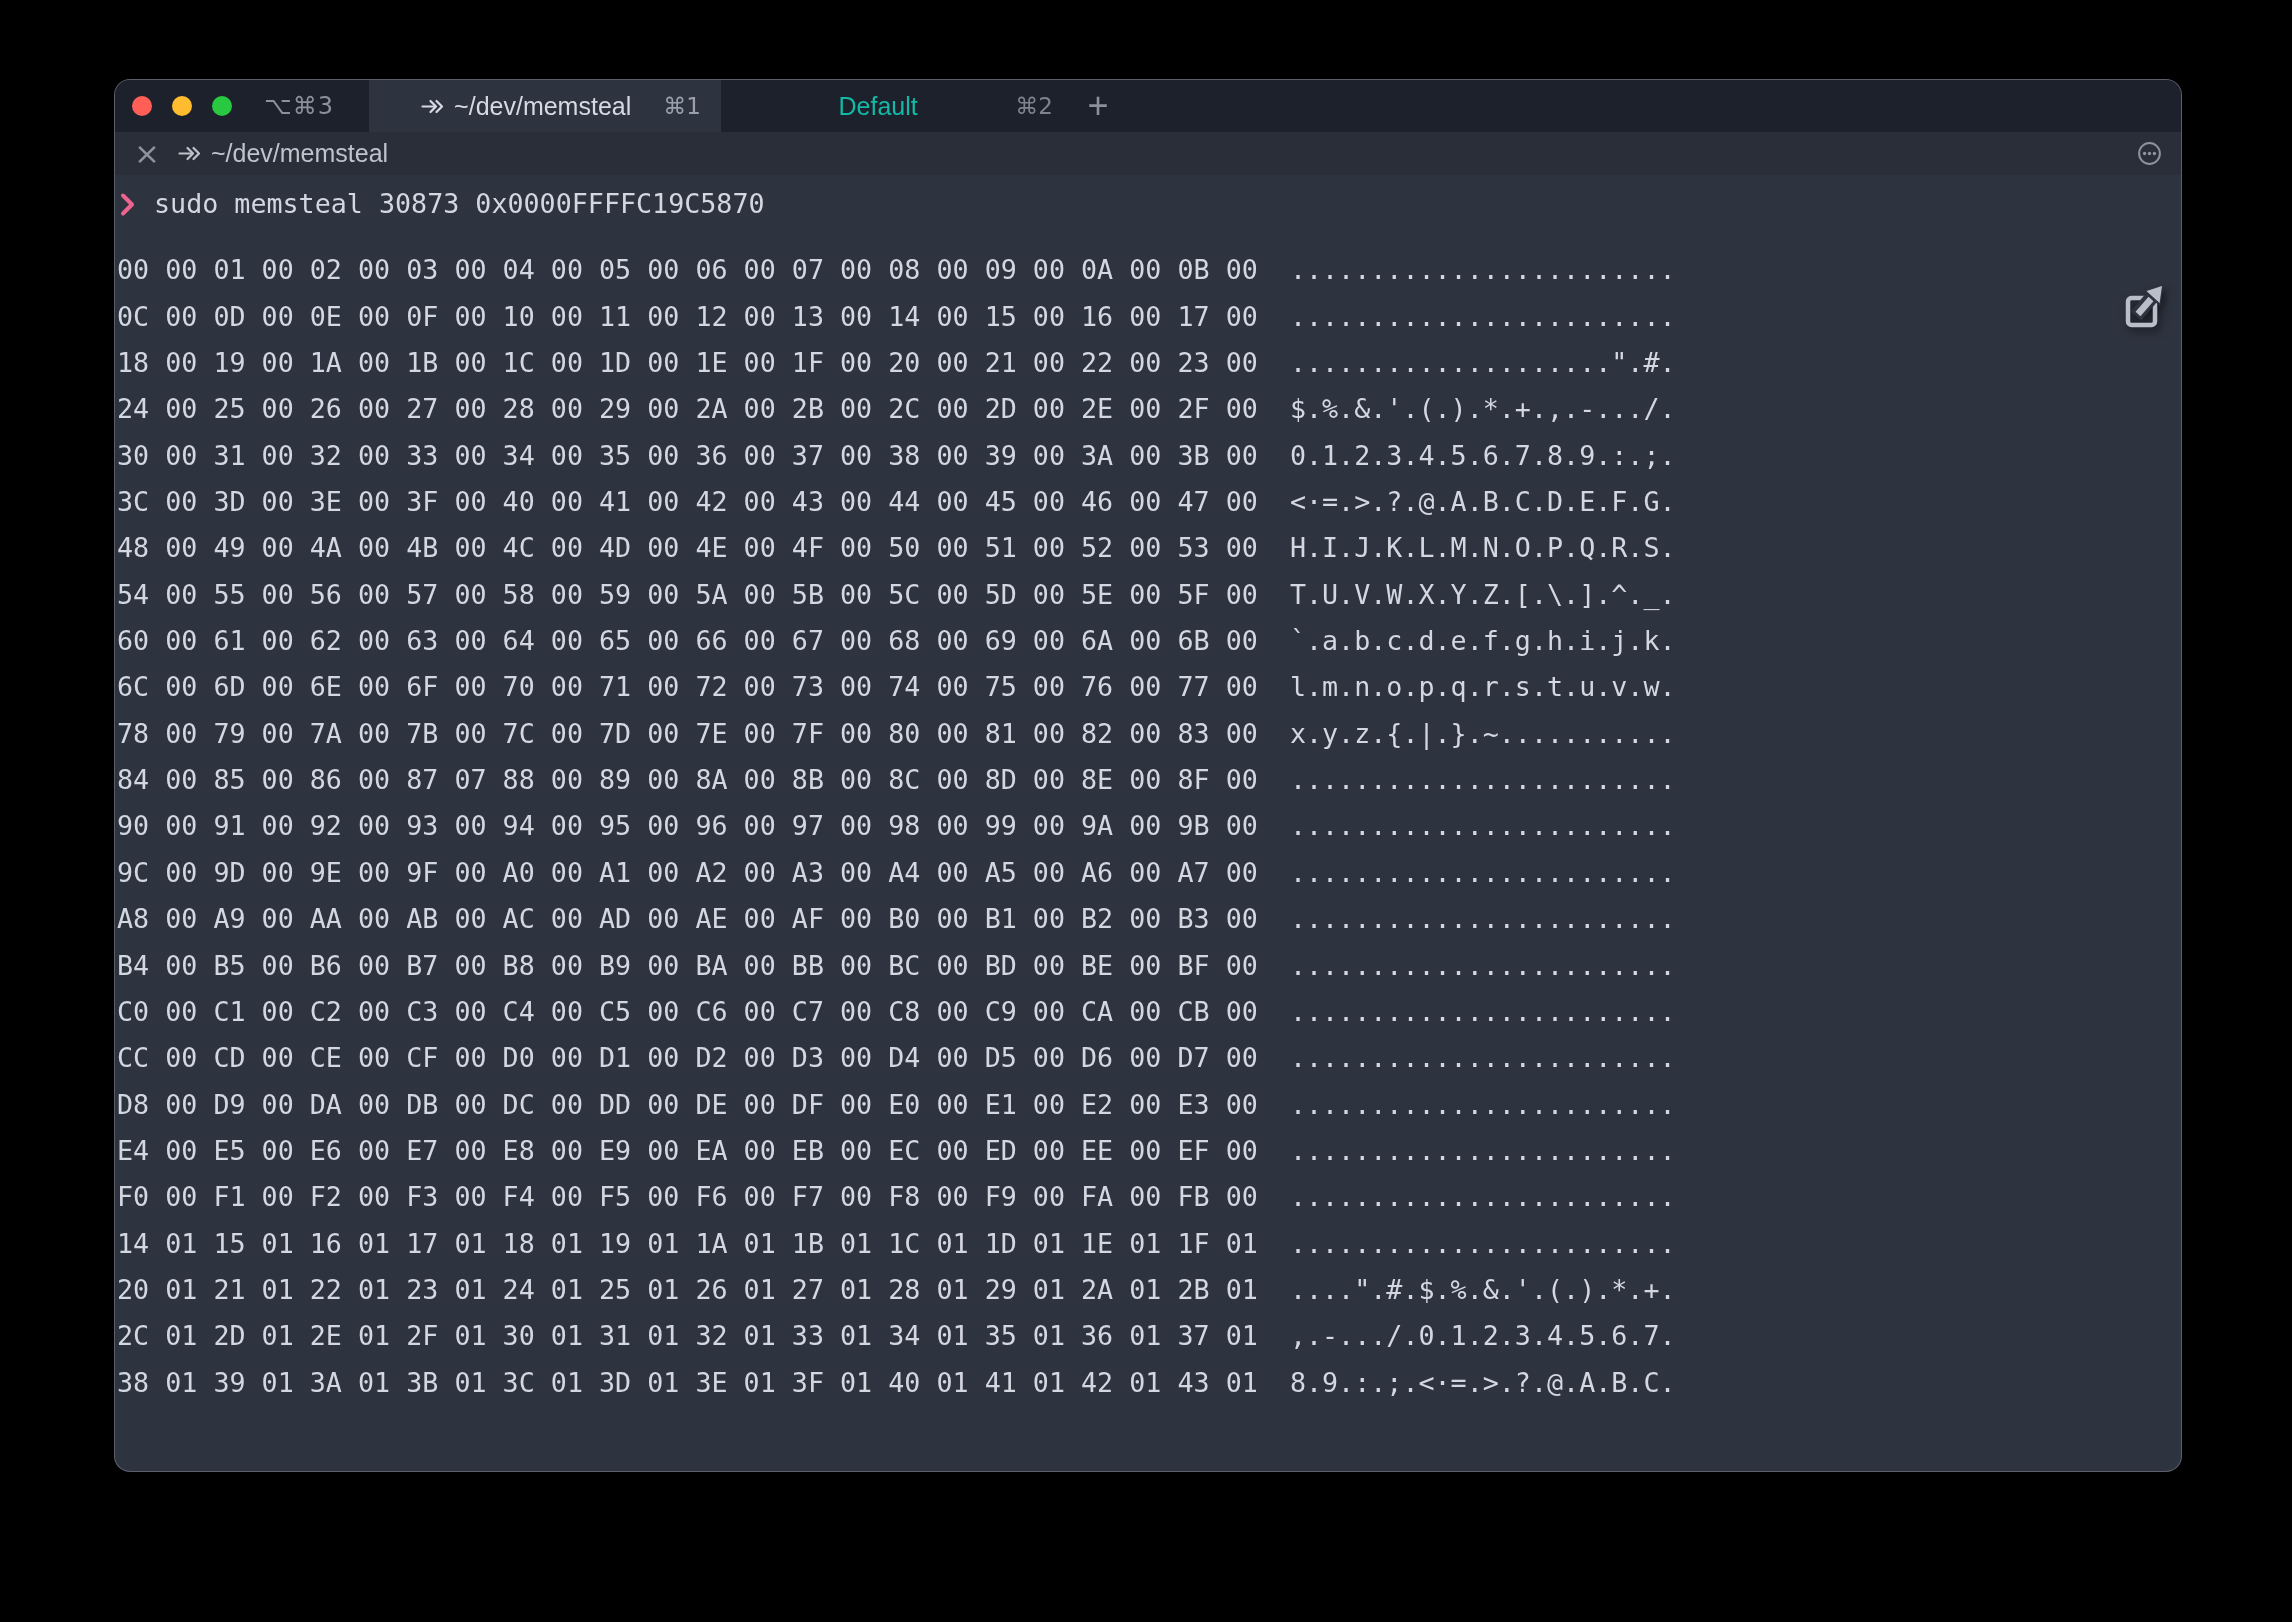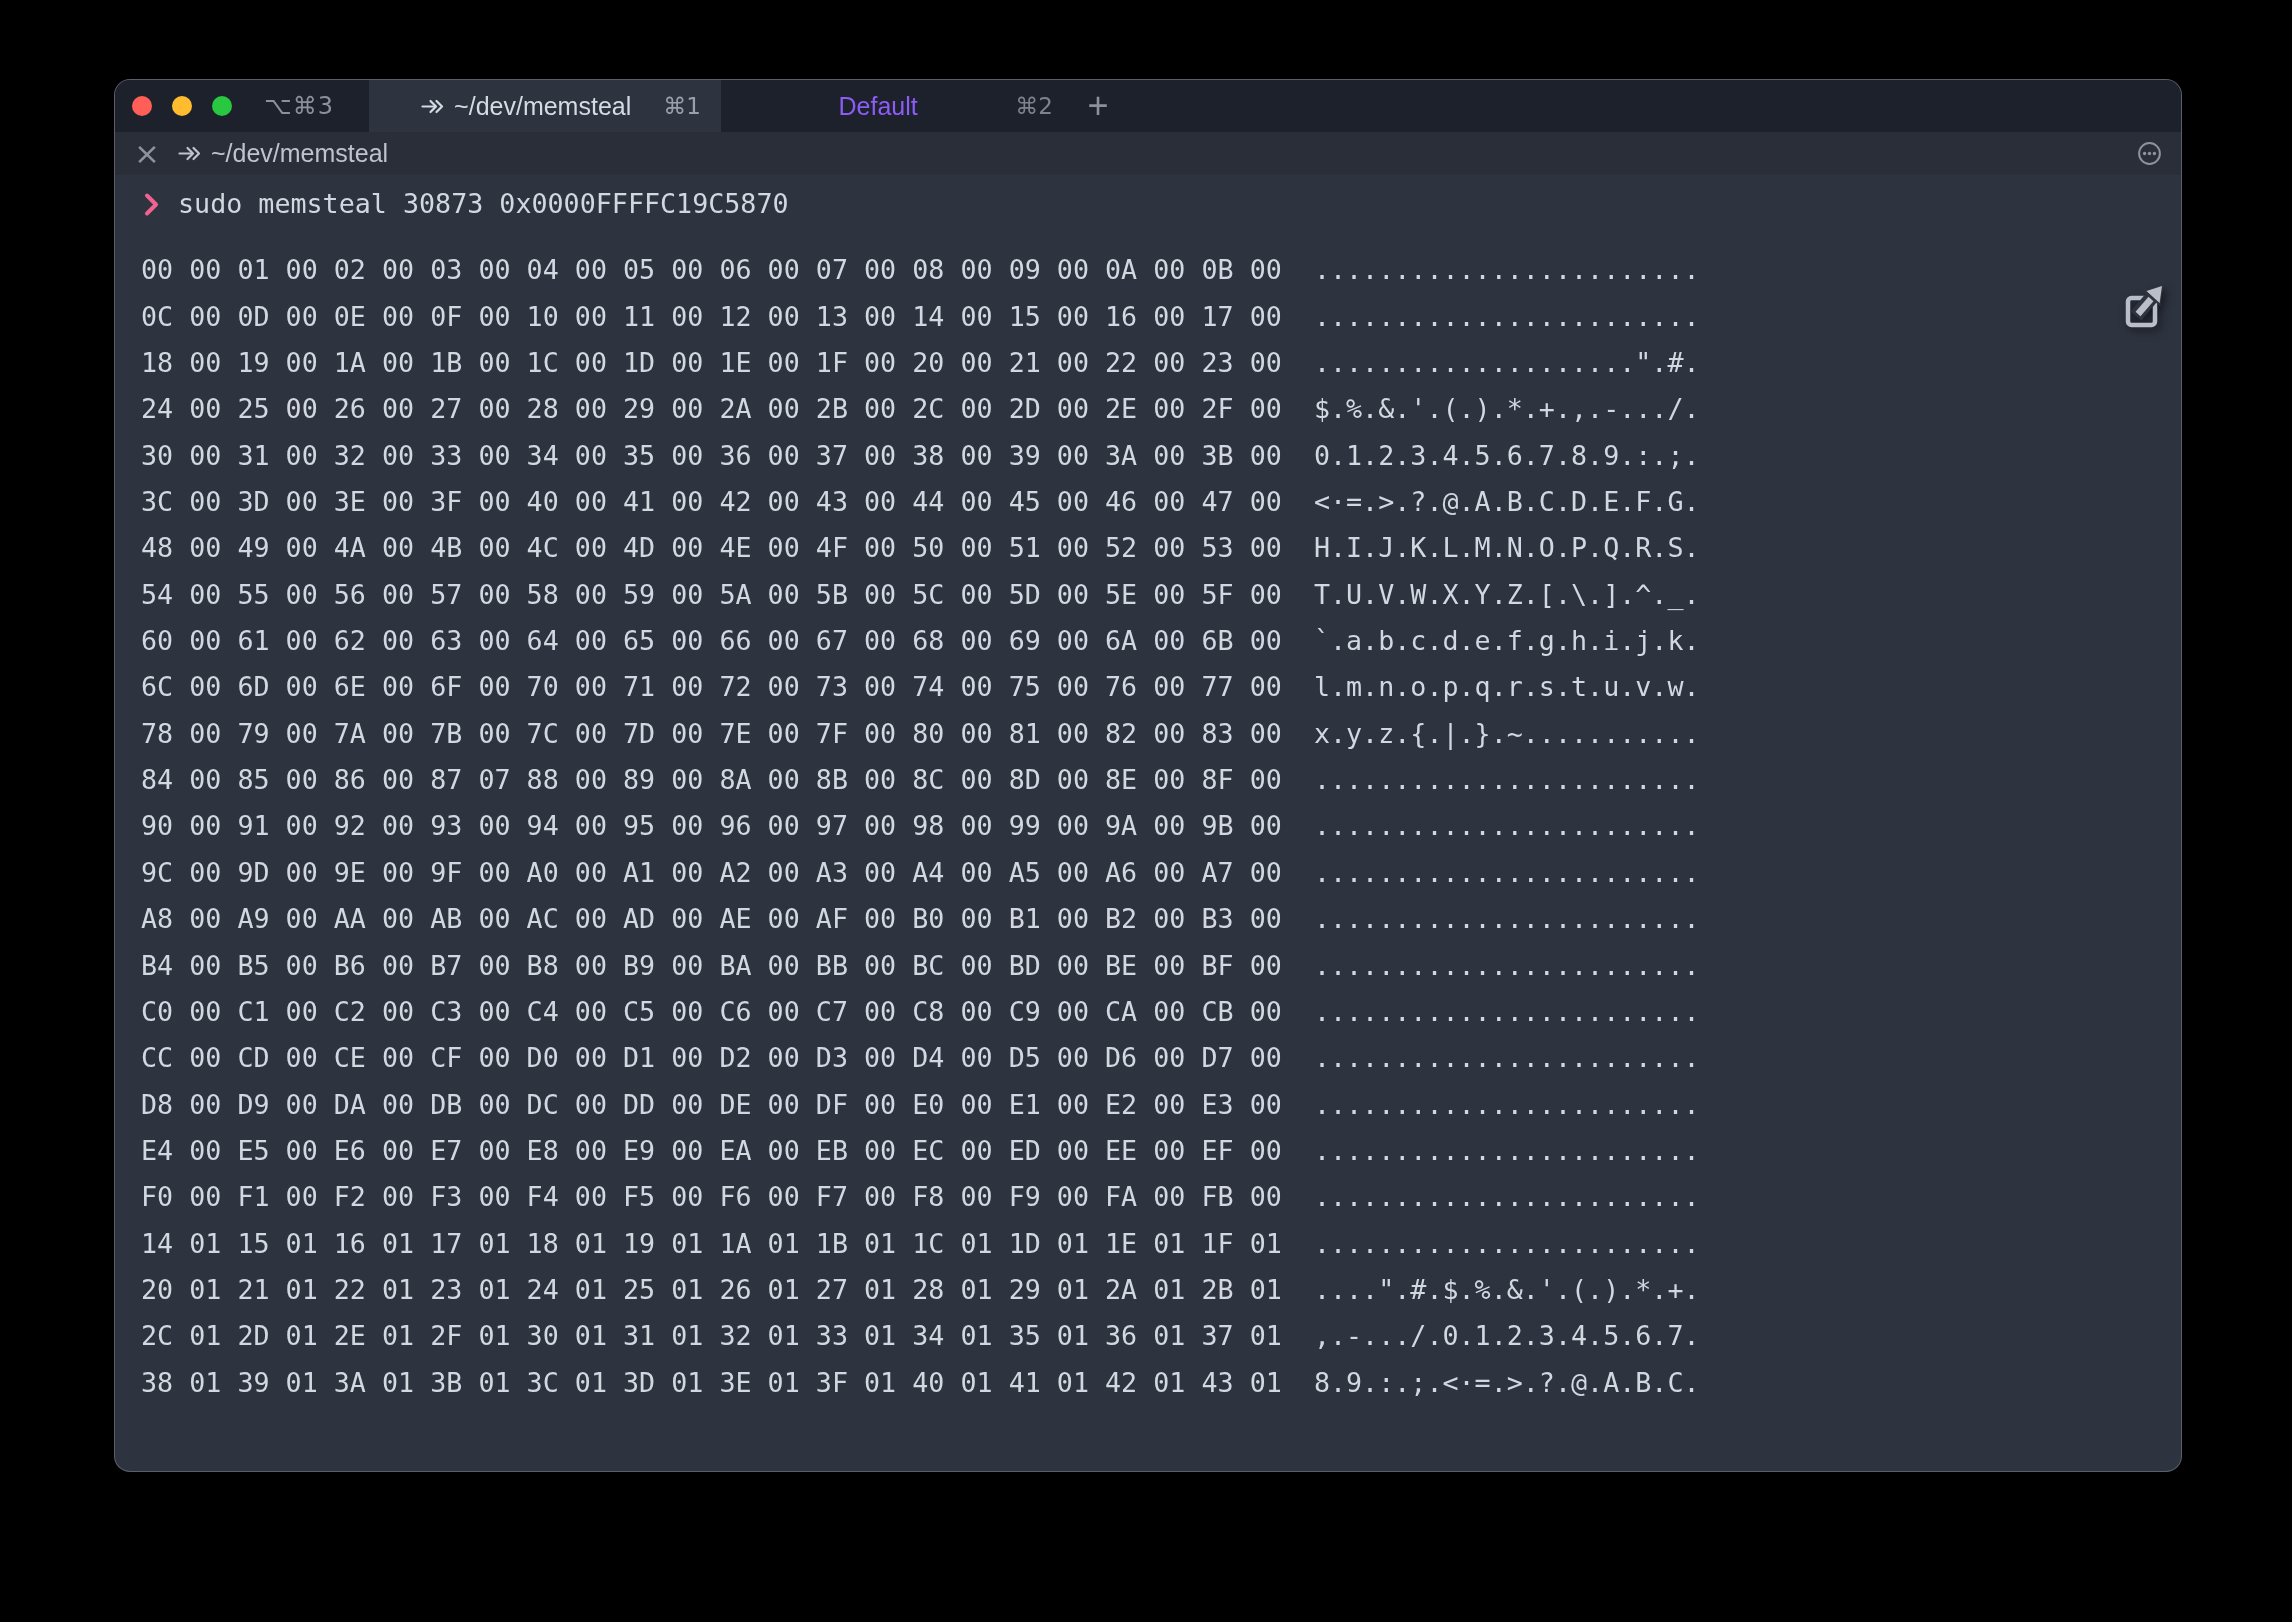--- a/index.html
+++ b/index.html
@@ -19,41 +19,41 @@
   .light { width:20px; height:20px; border-radius:50%; flex-shrink:0; }
   .light.red    { margin-left:17px; background:#ff5f57; }
   .light.yellow { margin-left:20px; background:#febc2e; }
   .light.green  { margin-left:20px; background:#28c840; }
   .pane-hint { margin-left:32px; font-family:"DejaVu Sans",sans-serif; font-size:24px; color:#8b909b; letter-spacing:1px; white-space:nowrap; }
 
   .tab { width:352px; flex-shrink:0; display:flex; align-items:center; padding:0 20px; cursor:default; }
   .tab.active { background:#2e3340; }
   .tab-main { flex:1; display:flex; align-items:center; justify-content:center; gap:9px; min-width:0; }
   .tab-title { font-size:25px; color:#d6dae2; white-space:nowrap; }
-  .tab.inactive .tab-title { color:#8b5cf6; }
+  .tab.inactive .tab-title { color:#14b8a6; }
   .tab-shortcut { font-family:"DejaVu Sans",sans-serif; font-size:23px; color:#9aa0ab; white-space:nowrap; }
   .tab.inactive .tab-shortcut { color:#7d828d; }
   .arrow-icon { flex-shrink:0; display:block; }
   .tab.active .arrow-icon { color:#d6dae2; }
 
   .newtab { width:50px; display:flex; align-items:center; justify-content:center;
             color:#8b909b; font-size:36px; font-weight:100; line-height:1; }
 
   
   .block-header { height:43px; background:#292e39; display:flex; align-items:center;
                   padding:0 19px; flex-shrink:0; }
   .close-x { font-family:"DejaVu Sans",sans-serif; font-size:31px; color:#8d929d; line-height:1;
              margin-right:18px; cursor:default; }
   .header-title-group { display:flex; align-items:center; gap:9px; color:#bfc3cc; }
   .header-title { font-size:25px; color:#bfc3cc; white-space:nowrap; }
   .menu-btn { margin-left:auto; display:flex; align-items:center; cursor:default; }
 
   
   .terminal {
-    flex:1; position:relative; padding:6px 0 0 26px;
+    flex:1; position:relative; padding:6px 0 0 2px;
     font-family:"DejaVu Sans Mono",monospace;
     font-size:26.7px; line-height:46.35px; color:#d3d7e0;
     overflow:hidden;
   }
   .cmdline { display:flex; align-items:center; height:46.35px; }
   .prompt-chevron { margin:0 19px 0 3px; flex-shrink:0; }
   .command-text { white-space:pre; }
   .hexdump { margin-top:20px; }
   .hexrow { height:46.35px; white-space:pre; }
 

